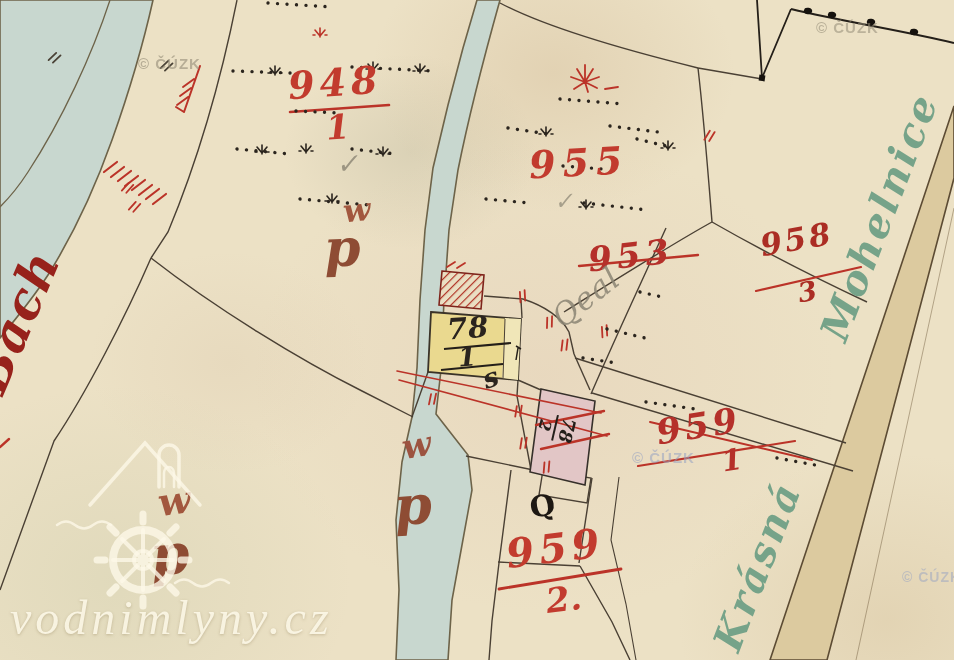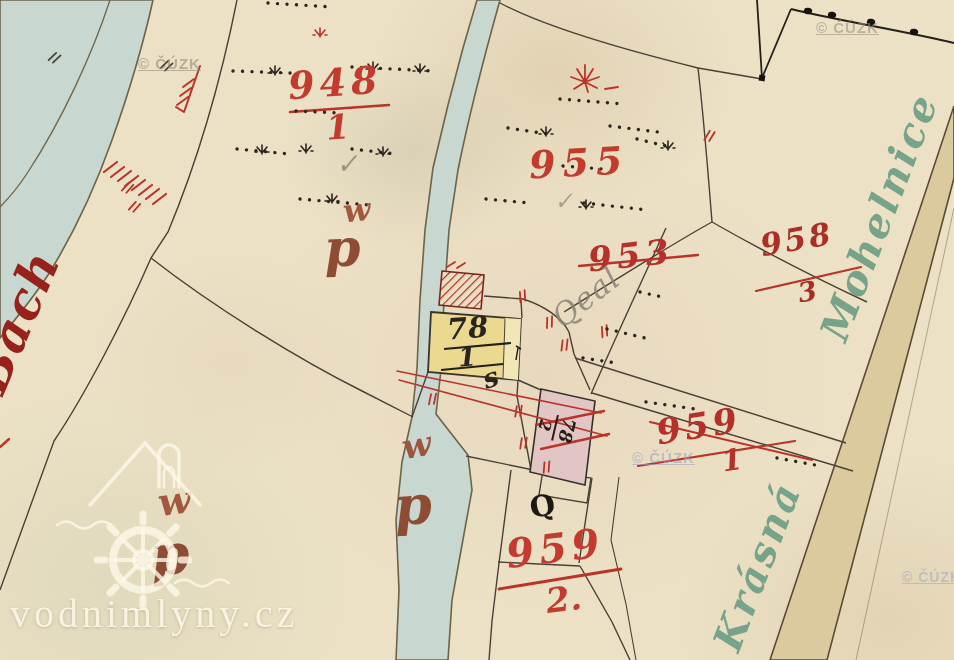--- a/index.html
+++ b/index.html
@@ -14,21 +14,21 @@
       #ece1c5;
     font-family:"DejaVu Serif",serif;}
   svg.geom{position:absolute;left:0;top:0;pointer-events:none;}
   .lbl{position:absolute;white-space:nowrap;font-style:italic;line-height:1;pointer-events:none;}
   .red{color:#c23b2e;font-weight:700;}
   .dred{color:#ab2d24;font-weight:700;}
   .blk{color:#2a241e;font-weight:700;}
   .grn{color:#76a389;font-weight:700;letter-spacing:3px;}
   .brn{color:#9c5340;font-weight:700;}
   .pencil{color:#8b8574;}
-  .cuzk{font-family:"Liberation Sans",sans-serif;font-style:normal;letter-spacing:1px;font-weight:700;text-decoration:underline;}
+  .cuzk{font-family:"Liberation Sans",sans-serif;font-style:normal;letter-spacing:1px;font-weight:700;}
   .sitewm{font-family:"Liberation Serif",serif;font-style:normal;letter-spacing:4px;
     color:rgba(253,248,232,.9);text-shadow:0 1px 3px rgba(130,110,70,.35);}
   .b782wrap{position:absolute;left:538px;top:408px;width:36px;display:flex;flex-direction:column;
     align-items:center;transform:rotate(103deg);color:#241f1a;font-weight:700;font-style:italic;}
   .b782wrap .num{font-size:18px;line-height:1;}
   .b782wrap .den{font-size:16px;line-height:1;}
   .fline{width:26px;border-top:2px solid #241f1a;margin:2px 0;}
 </style>
 </head>
 <body>
@@ -240,15 +240,15 @@
       <path d="M104,62 V30 A10,10 0 0 1 124,30 V62"></path>
       <path d="M109,62 V48 A5,6 0 0 1 119,48 V62" stroke-width="2.5"></path>
       <circle cx="88" cy="135" r="30" stroke-width="8"></circle>
       <path d="M88,105 V165 M58,135 H118 M67,114 L109,156 M109,114 L67,156" stroke-width="4"></path>
       <circle cx="88" cy="135" r="9" stroke-width="4"></circle>
       <path d="M88,97 V89 M88,173 V181 M50,135 H42 M126,135 H134 M61,108 L55,102 M115,108 L121,102 M61,162 L55,168 M115,162 L121,168" stroke-width="7"></path>
       <path d="M2,100 q9,-7 18,0 t18,0 t18,0" stroke-width="2.5"></path>
       <path d="M120,158 q9,-7 18,0 t18,0 t18,0" stroke-width="2.5"></path>
     </g>
   </svg>
-  <div class="lbl sitewm" style="left:10px;top:594px;font-size:40px;">vodnimlyny.cz</div>
+  <div class="lbl sitewm" style="left:10px;top:594px;font-size:48px;font-style:italic;">vodnimlyny.cz</div>
 
 </div>
 
 </body></html>

